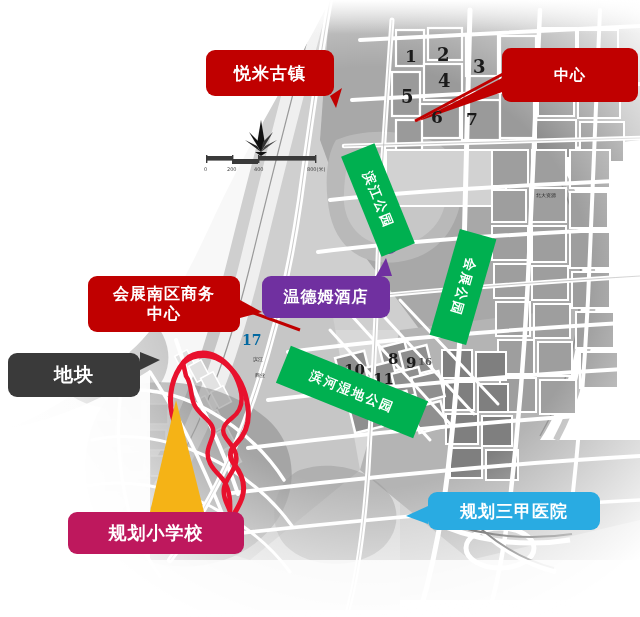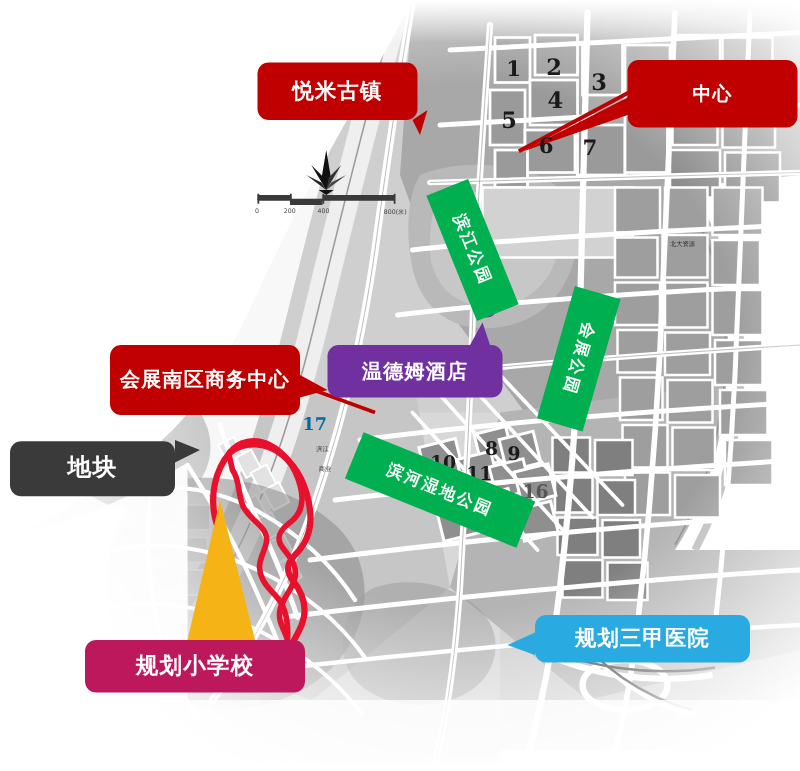--- a/index.html
+++ b/index.html
@@ -381,21 +381,21 @@
     <span class="pnum" style="left:466px; top:109px; font-size:17px;">7</span>
 
     <span class="pnum" style="left:388px; top:350px; font-size:15px;">8</span>
     <span class="pnum" style="left:406px; top:354px; font-size:15px;">9</span>
     <span class="pnum" style="left:344px; top:361px; font-size:15px;">10</span>
     <span class="pnum" style="left:373px; top:370px; font-size:15px;">11</span>
     <span class="pnum" style="left:398px; top:394px; font-size:15px;">12</span>
     <span class="pnum" style="left:333px; top:377px; font-size:14px;">13</span>
     <span class="pnum" style="left:354px; top:384px; font-size:15px;">14</span>
     <span class="pnum" style="left:386px; top:398px; font-size:15px;">15</span>
-    <span class="pnum" style="left:418px; top:384px; font-size:15px; color:#555;">16</span>
+    <span class="pnum" style="left:418px; top:356px; font-size:10px; color:#555;">16</span>
     <span class="pnum" style="left:242px; top:332px; font-size:14px; color:#0369a1;">17</span>
   </div>
 
   <div class="overlay">
     <span class="mapanno" style="left:536px; top:192px;">北大资源</span>
     <span class="mapanno" style="left:253px; top:356px;">滨江</span>
     <span class="mapanno" style="left:255px; top:372px;">商业</span>
     <span class="mapanno" style="left:296px; top:352px;">中心</span>
   </div>
 
@@ -412,30 +412,30 @@
   </div>
 
   <div class="callout callout-red" style="left:206px; top:50px; width:128px; height:46px; font-size:17px;">
     <span>悦米古镇</span>
   </div>
 
   <div class="callout callout-red" style="left:502px; top:48px; width:136px; height:54px; font-size:15px; flex-direction:column;">
     <span>中心</span>
   </div>
 
-  <div class="callout callout-red" style="left:88px; top:276px; width:152px; height:56px; font-size:16px; flex-direction:row;">
+  <div class="callout callout-red" style="left:88px; top:276px; width:152px; height:56px; font-size:16px; flex-direction:column;">
     <span>会展南区商务</span>
     <span>中心</span>
   </div>
 
   <div class="callout callout-dark" style="left:8px; top:337px; width:132px; height:44px; font-size:19px;">
     <span>地块</span>
   </div>
 
-  <div class="callout callout-purple" style="left:262px; top:276px; width:140px; height:42px; font-size:16px;">
+  <div class="callout callout-purple" style="left:262px; top:276px; width:128px; height:42px; font-size:16px;">
     <span>温德姆酒店</span>
   </div>
 
   <div class="callout callout-blue" style="left:428px; top:492px; width:172px; height:38px; font-size:17px;">
     <span>规划三甲医院</span>
   </div>
 
   <div class="callout callout-amber" style="left:68px; top:512px; width:176px; height:42px; font-size:18px;">
     <span>规划小学校</span>
   </div>

